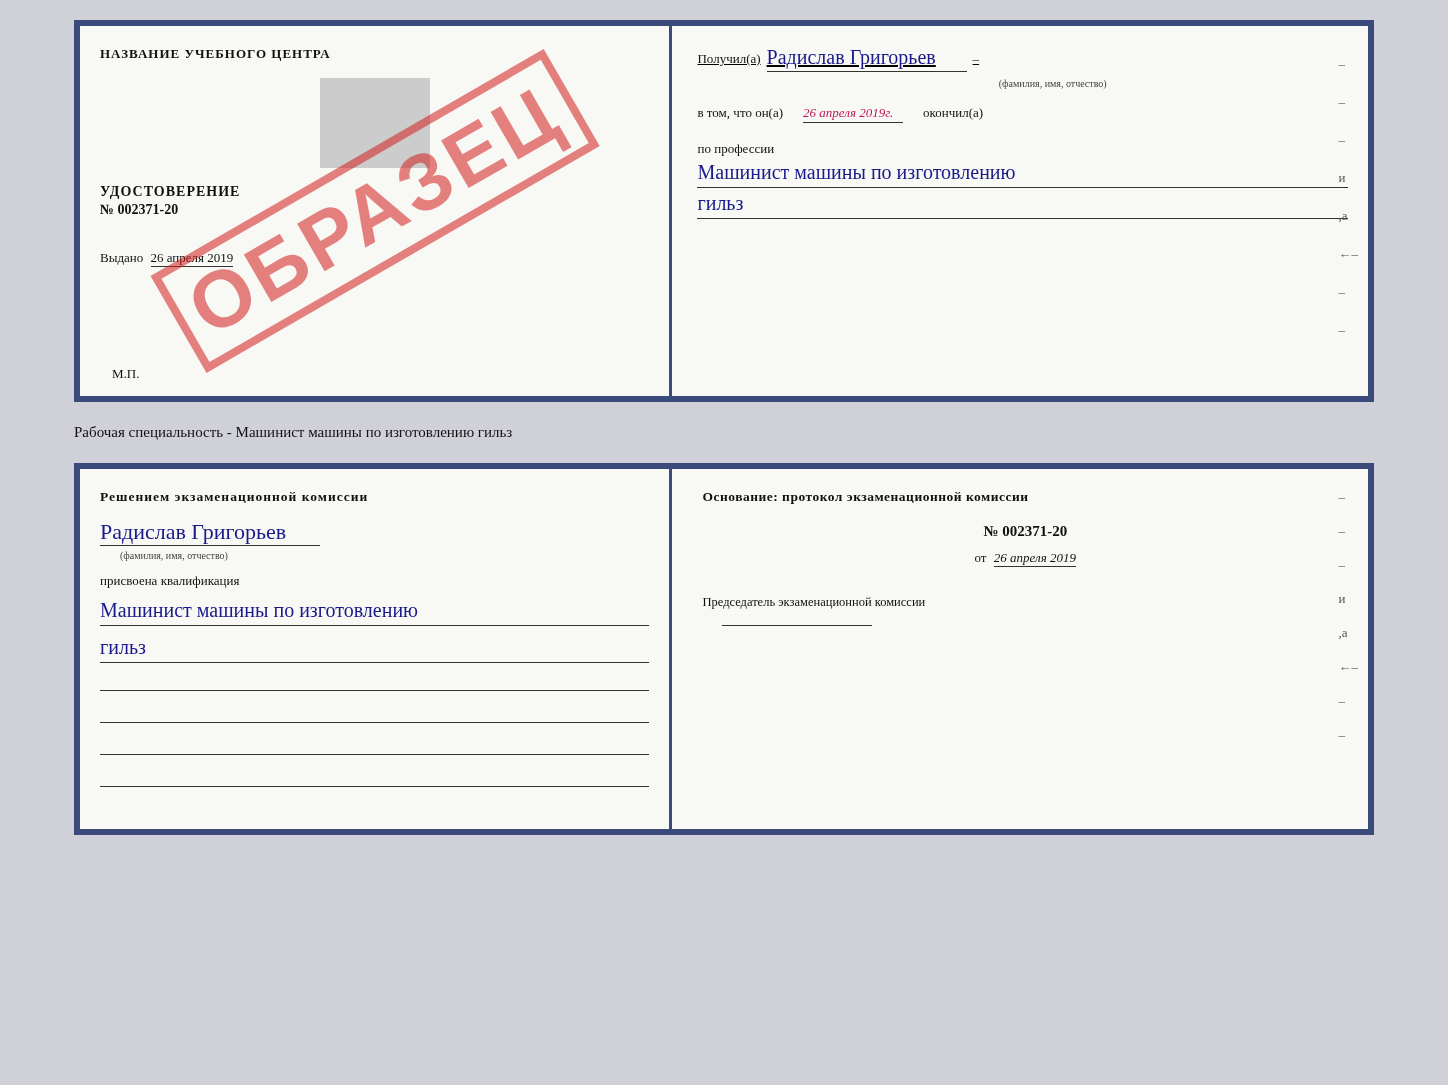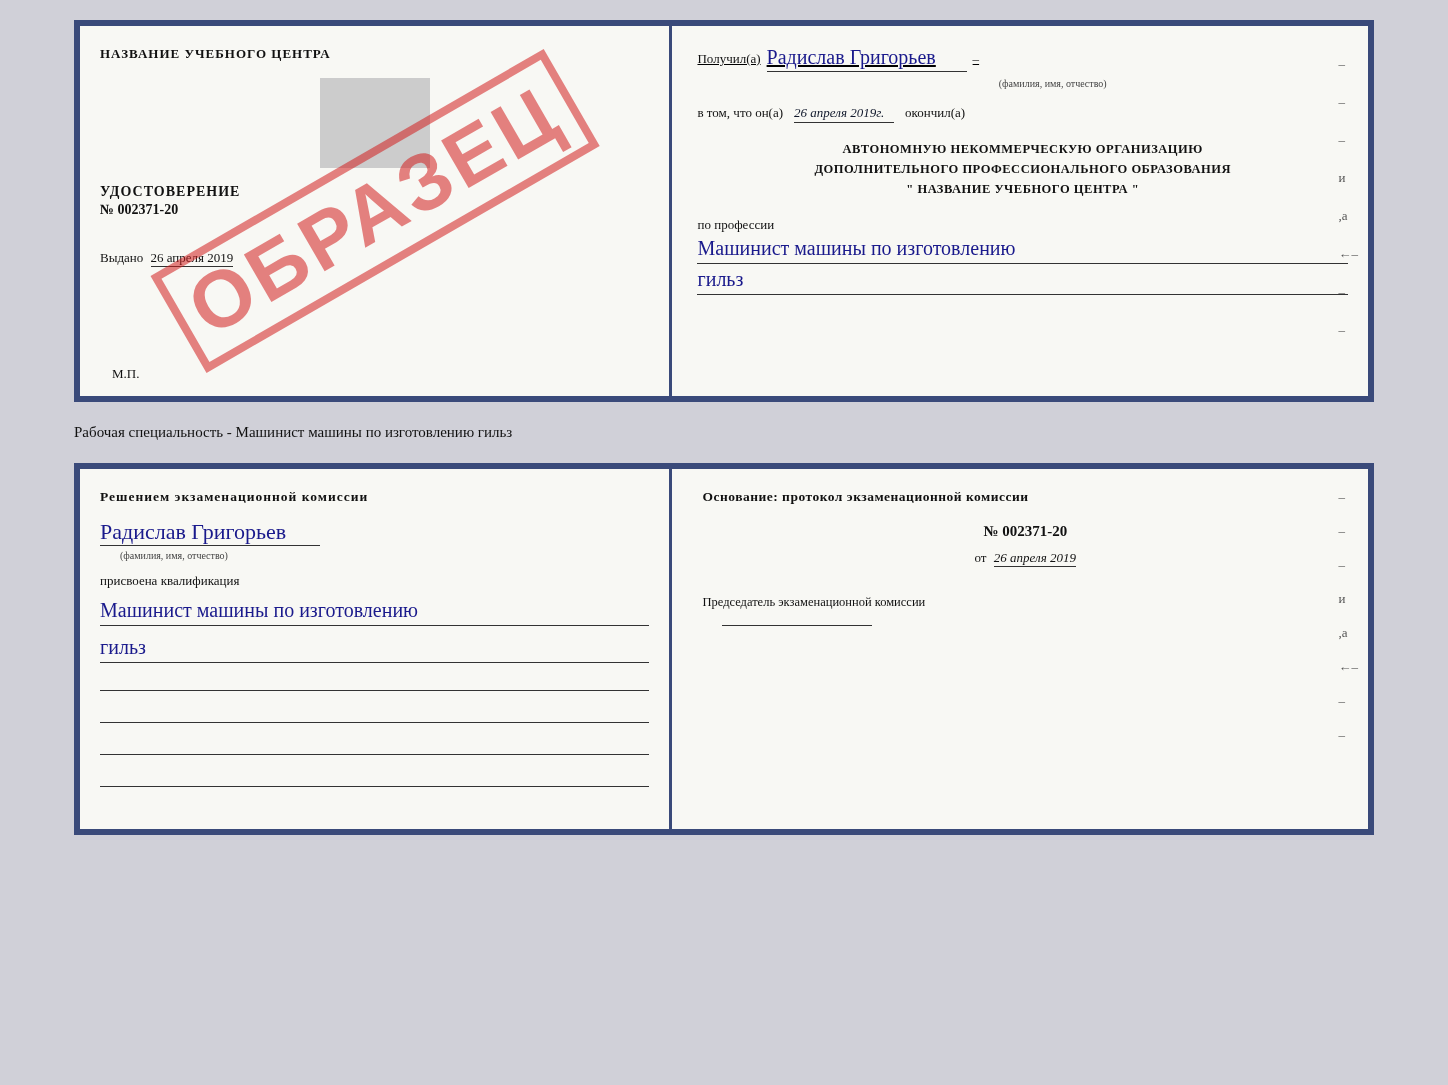--- a/index.html
+++ b/index.html
@@ -327,31 +327,26 @@
 
   <div class="doc-right">
 
     <div style="display:flex; align-items:center; gap:6px; flex-wrap:wrap;text-decoration:underline;">
       <span style="font-size:13px; color:#111;">Получил(а)</span>
       <span class="field-value-cursive">Радислав Григорьев</span>
       <span style="font-size:13px; color:#111;">–</span>
     </div>
     <div class="field-subtext">(фамилия, имя, отчество)</div>
 
-    <div style="display:flex; align-items:baseline; gap:11px; margin-top:6px; flex-wrap:wrap;">
+    <div style="display:flex; align-items:baseline; gap:20px; margin-top:6px; flex-wrap:wrap;">
       <span style="font-size:13px; color:#111;">в том, что он(а)</span>
-      <span style="font-style:italic; font-size:13px; color:#0f172a; border-bottom:1px solid #333; padding-bottom:1px; min-width:100px;">26 апреля 2019г.</span>
+      <span style="font-style:italic; font-size:13px; color:#be185d; border-bottom:1px solid #333; padding-bottom:1px; min-width:100px;">26 апреля 2019г.</span>
       <span style="font-size:13px; color:#111;">окончил(а)</span>
     </div>
 
-    <div class="org-block">
-      <div>АВТОНОМНУЮ НЕКОММЕРЧЕСКУЮ ОРГАНИЗАЦИЮ</div>
-      <div>ДОПОЛНИТЕЛЬНОГО ПРОФЕССИОНАЛЬНОГО ОБРАЗОВАНИЯ</div>
-      <div>"  НАЗВАНИЕ УЧЕБНОГО ЦЕНТРА  "</div>
-    </div>
 
     <div class="profession-block">
       <span>по профессии</span>
       <span class="profession-cursive">Машинист машины по изготовлению</span>
       <span class="profession-cursive" style="min-width:80px;">гильз</span>
     </div>
 
     <div class="right-side-dashes">
       <span>–</span>
       <span>–</span>

